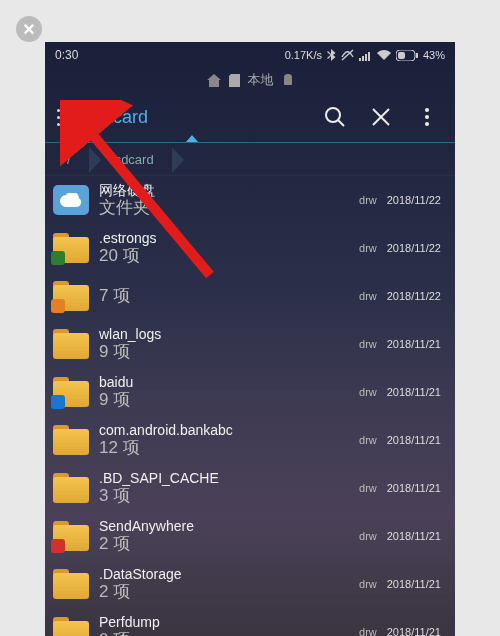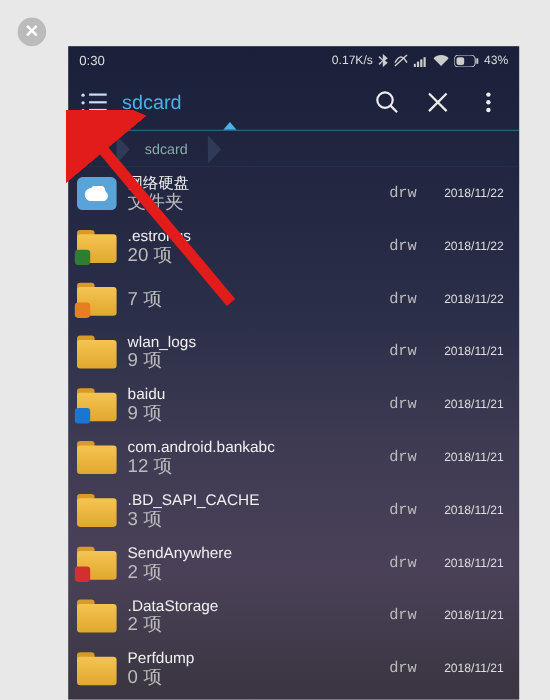--- a/index.html
+++ b/index.html
@@ -15,21 +15,21 @@
     position: absolute;
     top: 16px; left: 16px;
     width: 26px; height: 26px;
     background: #bbb;
     border-radius: 50%;
     display: flex; align-items: center; justify-content: center;
     color: #fff; font-size: 16px; font-weight: bold;
   }
   .phone {
     position: absolute;
-    left: 62px; top: 42px;
+    left: 45px; top: 42px;
     width: 410px; height: 594px;
     background: linear-gradient(180deg, #1a1f3a 0%, #2a2e48 40%, #3d3a52 60%, #4a4158 80%, #3a3540 100%);
     overflow: hidden;
   }
   .statusbar {
     height: 26px;
     display: flex; align-items: center; justify-content: space-between;
     padding: 0 10px;
     color: #ddd; font-size: 12px;
   }
@@ -99,21 +99,21 @@
     font-size:9px;color:#fff;
   }
   .cloud-icon{
     width:36px;height:30px;flex:0 0 36px;
     background:#5aa3d8;border-radius:5px;
     display:flex;align-items:center;justify-content:center;
   }
   .item-main{ flex:1; display:flex;flex-direction:column; line-height:1.15;}
   .item-name{ font-size:14px; color:#f0f0f0;}
   .item-sub{ font-size:17px; color:#bbb;}
-  .item-perm{ font-size:14px;color:#bbb; width:40px; text-align:left;font-family:Liberation Mono, monospace;}
+  .item-perm{ font-size:11px;color:#bbb; width:40px; text-align:right;}
   .item-date{ font-size:11px;color:#ddd;}
   .arrow {
     position:absolute;
     left:60px; top:100px;
     pointer-events:none;
     z-index:50;
   }
 </style>
 </head>
 <body>
@@ -144,20 +144,33 @@
         </svg>
       <svg width="22" height="11" viewBox="0 0 22 11">
           <rect x="0" y="0" width="19" height="11" rx="4" fill="none" stroke="#ccc"></rect>
           <rect x="2" y="2" width="7" height="7" rx="2" fill="#ccc"></rect>
           <rect x="20" y="3" width="2" height="5" fill="#ccc"></rect>
         </svg>
       <span>43%</span>
     </span>
   </div>
 
+  <div class="title-strip">
+    <svg width="14" height="13" viewBox="0 0 14 13">
+        <path d="M7 0L0 6h2v7h10V6h2z" fill="#888"></path>
+      </svg>
+    <svg width="11" height="13" viewBox="0 0 11 13">
+        <path d="M2 0h9v13H0V2z" fill="#aaa"></path>
+      </svg>
+    <span>本地</span>
+    <svg width="12" height="13" viewBox="0 0 12 13">
+        <rect x="2" y="4" width="8" height="7" rx="1" fill="#888"></rect>
+        <ellipse cx="6" cy="3" rx="4" ry="3" fill="#888"></ellipse>
+      </svg>
+  </div>
 
   <div class="toolbar">
     <div class="menu-icon">
       <div class="row">
           <div class="dot"></div>
           <div class="line"></div>
         </div>
       <div class="row">
           <div class="dot"></div>
           <div class="line"></div>

